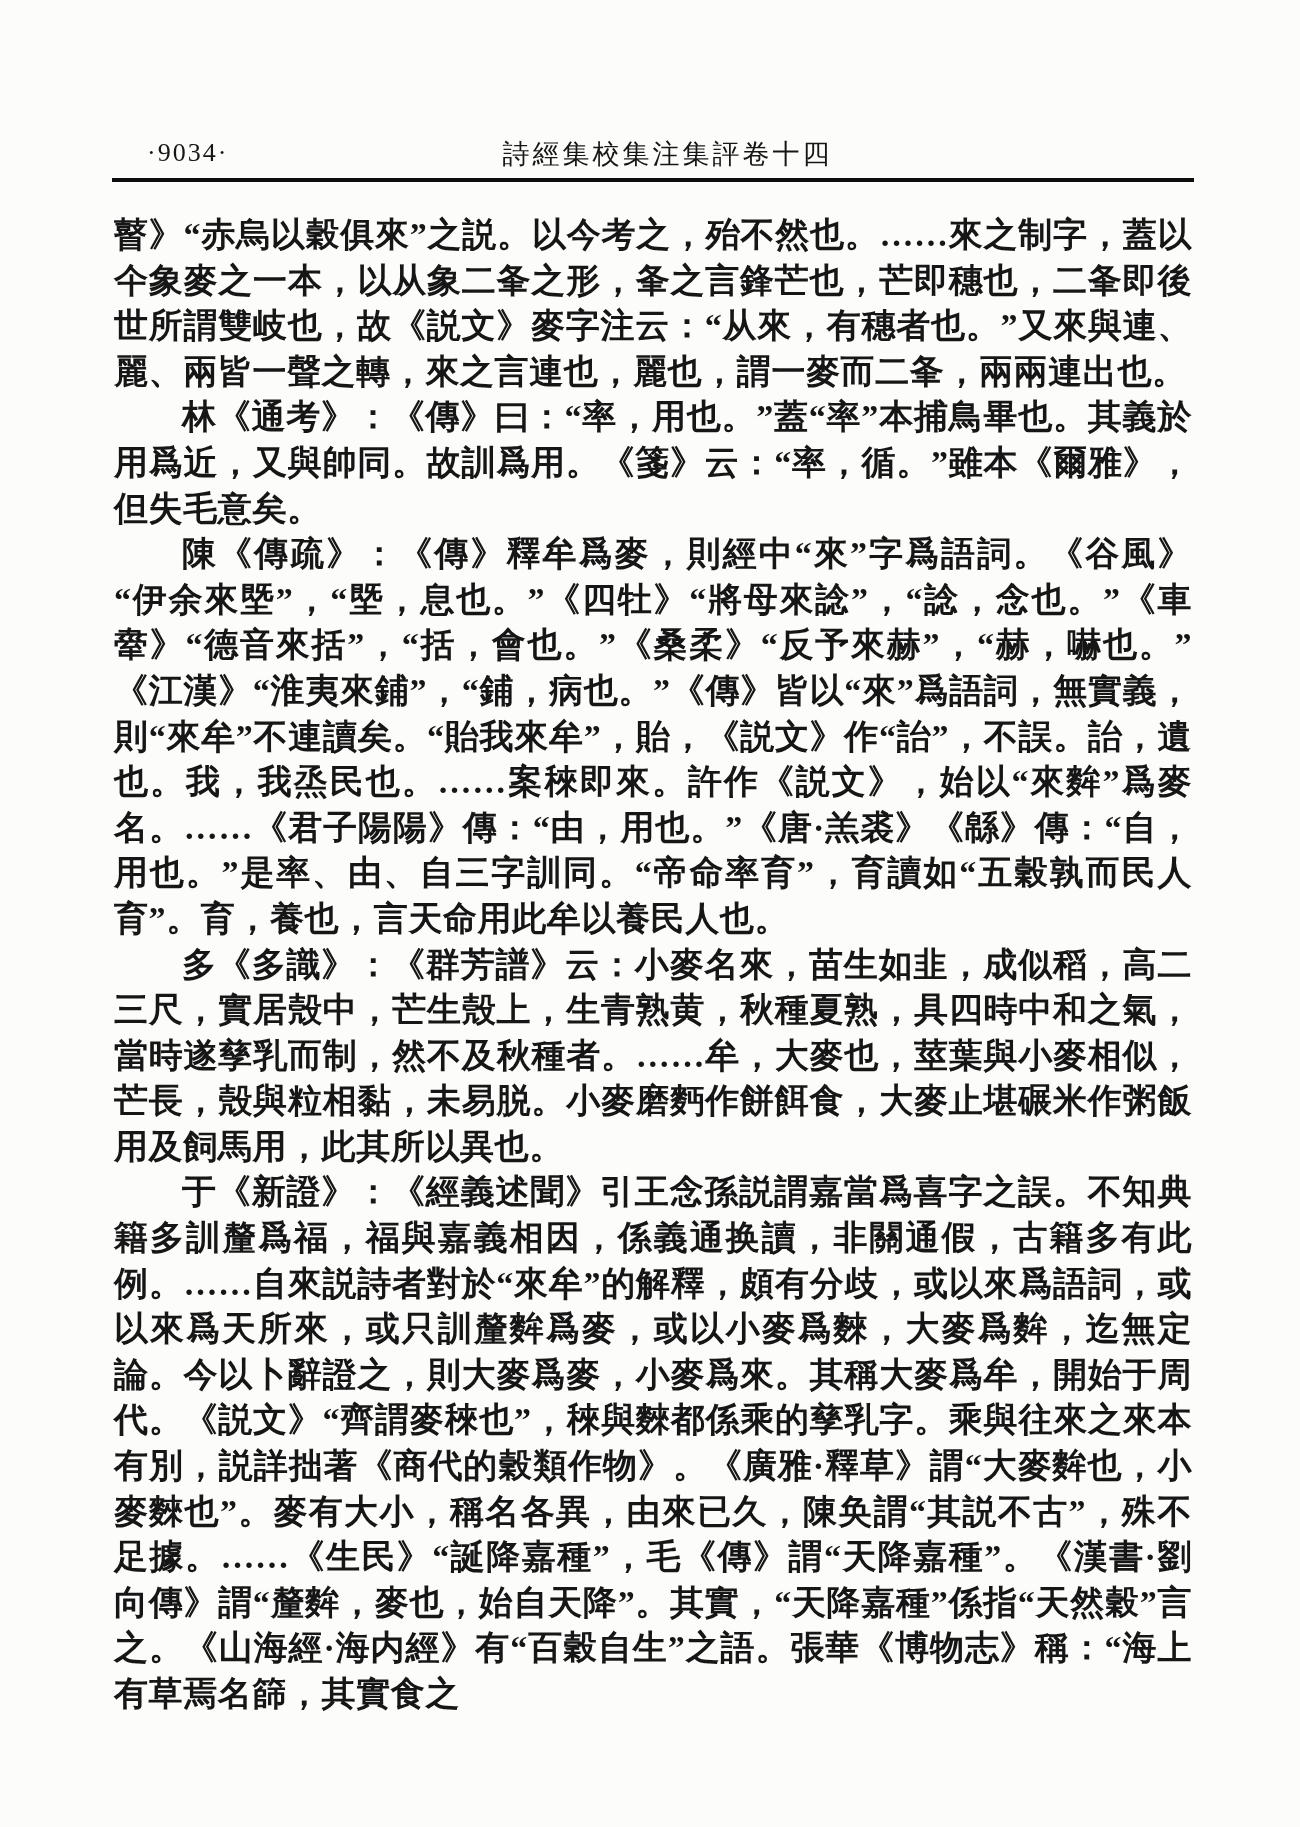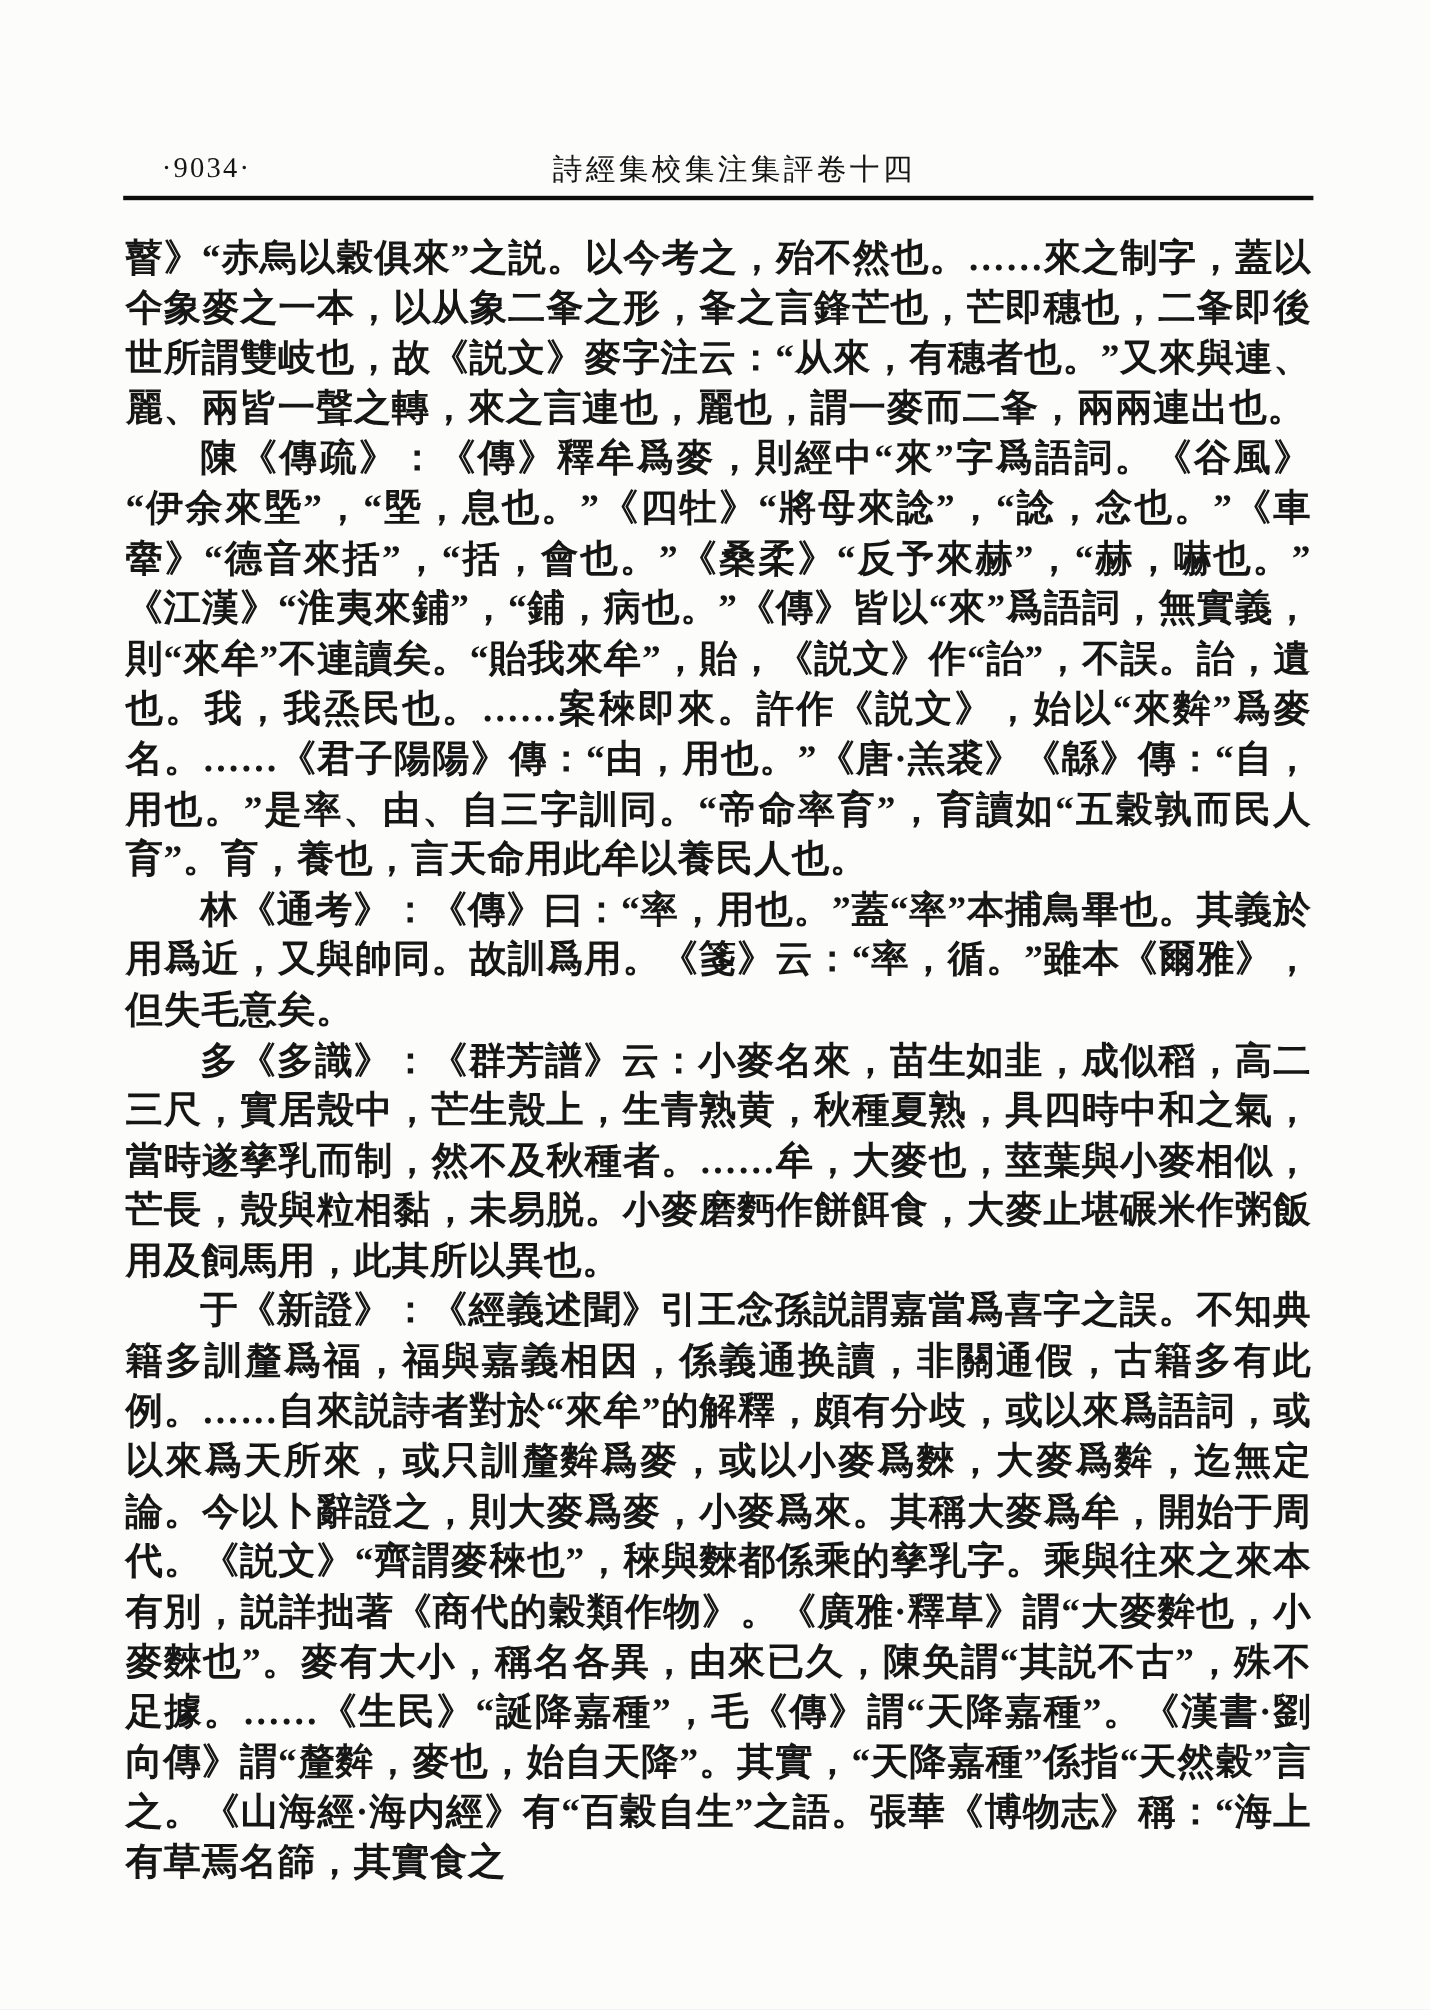--- a/index.html
+++ b/index.html
@@ -79,19 +79,19 @@
 
   <div class="running-head">
     <span class="page-number">·9034·</span>
     <span class="head-title">詩經集校集注集評卷十四</span>
   </div>
 
   <div class="head-rule"></div>
 
   <div class="text-body">
     <p class="continuation">瞽》“赤烏以穀俱來”之説。以今考之，殆不然也。……來之制字，蓋以仐象麥之一本，以从象二夆之形，夆之言鋒芒也，芒即穗也，二夆即後世所謂雙岐也，故《説文》麥字注云：“从來，有穗者也。”又來與連、麗、兩皆一聲之轉，來之言連也，麗也，謂一麥而二夆，兩兩連出也。</p>
+    <p>林《通考》：《傳》曰：“率，用也。”蓋“率”本捕鳥畢也。其義於用爲近，又與帥同。故訓爲用。《箋》云：“率，循。”雖本《爾雅》，但失毛意矣。</p>
     <p>陳《傳疏》：《傳》釋牟爲麥，則經中“來”字爲語詞。《谷風》“伊余來塈”，“塈，息也。”《四牡》“將母來諗”，“諗，念也。”《車舝》“德音來括”，“括，會也。”《桑柔》“反予來赫”，“赫，嚇也。”《江漢》“淮夷來鋪”，“鋪，病也。”《傳》皆以“來”爲語詞，無實義，則“來牟”不連讀矣。“貽我來牟”，貽，《説文》作“詒”，不誤。詒，遺也。我，我烝民也。……案䅘即來。許作《説文》，始以“來麰”爲麥名。……《君子陽陽》傳：“由，用也。”《唐·羔裘》《緜》傳：“自，用也。”是率、由、自三字訓同。“帝命率育”，育讀如“五穀孰而民人育”。育，養也，言天命用此牟以養民人也。</p>
-    <p>林《通考》：《傳》曰：“率，用也。”蓋“率”本捕鳥畢也。其義於用爲近，又與帥同。故訓爲用。《箋》云：“率，循。”雖本《爾雅》，但失毛意矣。</p>
     <p>多《多識》：《群芳譜》云：小麥名來，苗生如韭，成似稻，高二三尺，實居殼中，芒生殼上，生青熟黄，秋種夏熟，具四時中和之氣，當時遂孳乳而制，然不及秋種者。……牟，大麥也，莖葉與小麥相似，芒長，殼與粒相黏，未易脱。小麥磨麪作餅餌食，大麥止堪碾米作粥飯用及飼馬用，此其所以異也。</p>
     <p>于《新證》：《經義述聞》引王念孫説謂嘉當爲喜字之誤。不知典籍多訓釐爲福，福與嘉義相因，係義通换讀，非關通假，古籍多有此例。……自來説詩者對於“來牟”的解釋，頗有分歧，或以來爲語詞，或以來爲天所來，或只訓釐麰爲麥，或以小麥爲麳，大麥爲麰，迄無定論。今以卜辭證之，則大麥爲麥，小麥爲來。其稱大麥爲牟，開始于周代。《説文》“齊謂麥䅘也”，䅘與麳都係乘的孳乳字。乘與往來之來本有別，説詳拙著《商代的穀類作物》。《廣雅·釋草》謂“大麥麰也，小麥麳也”。麥有大小，稱名各異，由來已久，陳奂謂“其説不古”，殊不足據。……《生民》“誕降嘉種”，毛《傳》謂“天降嘉種”。《漢書·劉向傳》謂“釐麰，麥也，始自天降”。其實，“天降嘉種”係指“天然穀”言之。《山海經·海内經》有“百穀自生”之語。張華《博物志》稱：“海上有草焉名篩，其實食之</p>
   </div>
 
 </div>
 
 </body></html>

